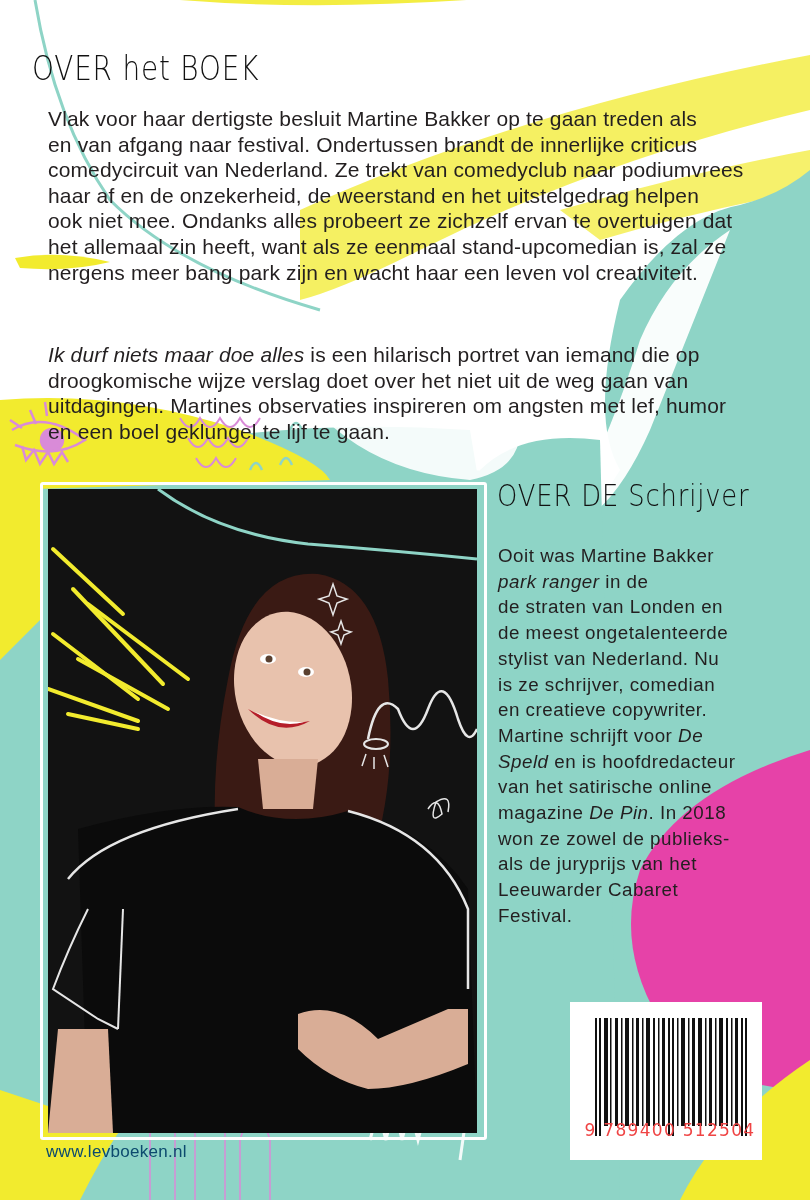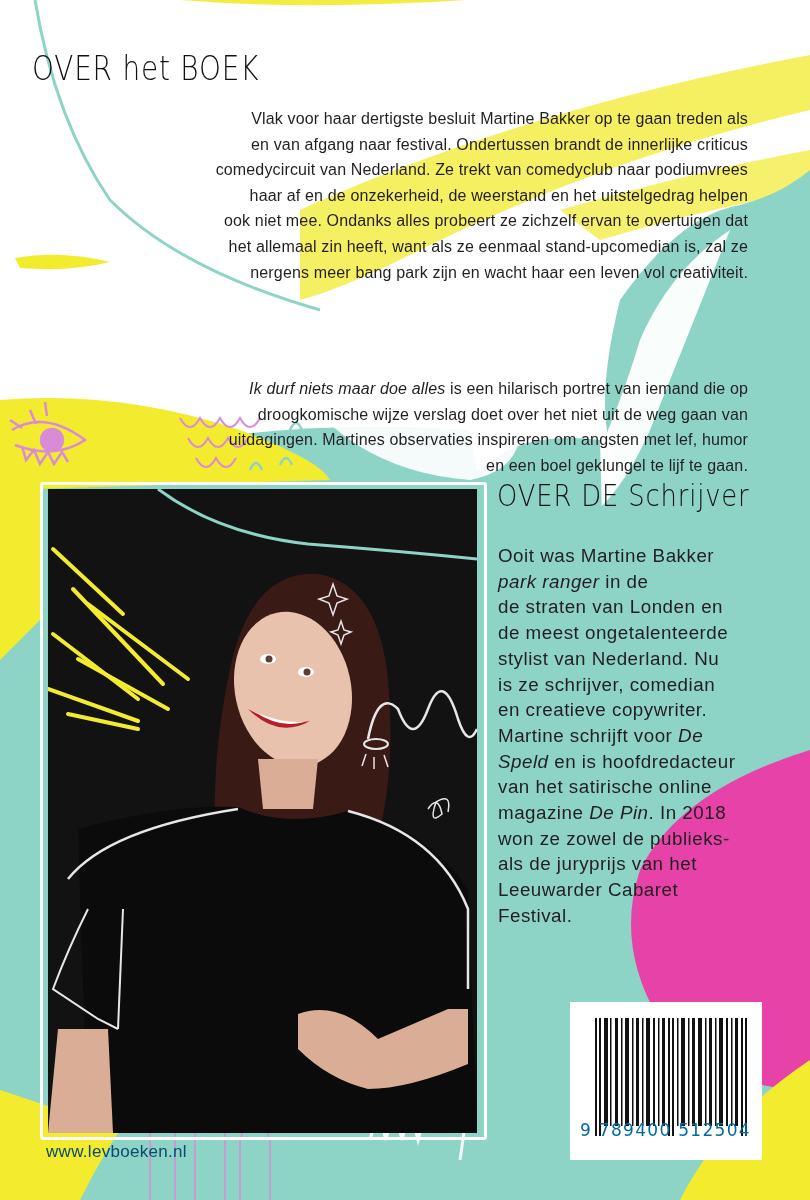--- a/index.html
+++ b/index.html
@@ -1,33 +1,33 @@
 <!DOCTYPE html>
 <html><head>
 <meta charset="utf-8">
 <style>
   html, body { margin: 0; padding: 0; }
   body { width: 810px; height: 1200px; position: relative; overflow: hidden; background: #ffffff; font-family: "Liberation Sans", sans-serif; color: #231f20; }
   .bg { position: absolute; inset: 0; }
   .hand { position: absolute; font-family: "DejaVu Sans", sans-serif; color: #111; letter-spacing: 1px; }
   .h-book { left: 32px; top: 48px; font-size: 34px; font-weight: 300; transform: scaleX(0.82); transform-origin: left top; }
   .h-writer { left: 497px; top: 478px; font-size: 30px; font-weight: 300; transform: scaleX(0.86); transform-origin: left top; }
-  .p { position: absolute; font-size: 16px; line-height: 25.6px; letter-spacing: 0.15px; text-align: right; }
+  .p { position: absolute; font-size: 21px; line-height: 25.6px; letter-spacing: 0.15px; }
   .p1 { left: 48px; top: 106px; width: 700px; }
-  .p2 { left: 48px; top: 342px; width: 700px; margin-top: 34px; }
+  .p2 { left: 48px; top: 342px; width: 700px; }
   .p .line { display: block; white-space: nowrap; }
   .bio { position: absolute; left: 498px; top: 543px; width: 300px; font-size: 18.8px; line-height: 25.7px; letter-spacing: 0.5px; }
   .bio .line { display: block; white-space: nowrap; }
   em { font-style: italic; }
   .photo { position: absolute; left: 48px; top: 489px; width: 429px; height: 644px; background: #121212; overflow: hidden; }
   .photo-frame { position: absolute; left: 40px; top: 482px; width: 447px; height: 658px; border: 3px solid #fff; border-radius: 3px; box-sizing: border-box; pointer-events: none; }
   .url { position: absolute; left: 46px; top: 1142px; font-size: 17px; letter-spacing: 0.3px; color: #0c4a6e; }
   .barcode-box { position: absolute; left: 570px; top: 1002px; width: 192px; height: 158px; background: #fff; }
   .barcode-bars { position: absolute; left: 25px; top: 16px; width: 152px; height: 118px; }
-  .barcode-num { position: absolute; left: 10px; top: 118px; width: 180px; font-family: "DejaVu Sans", sans-serif; font-size: 17px; letter-spacing: 1.3px; color: #0369a1; white-space: pre; }
+  .barcode-num { position: absolute; left: 10px; top: 118px; width: 180px; font-family: "DejaVu Sans", sans-serif; font-size: 17px; letter-spacing: 1.3px; color: #ef4444; white-space: pre; text-align: center; }
 </style>
 </head>
 <body>
 
 <svg class="bg" width="810" height="1200" viewBox="0 0 810 1200">
 
   <path d="M180 0 Q330 12 520 -4 L560 0 Z" fill="#F2EB2E" opacity="0.9"></path>
 
   <path d="M300 210 Q520 110 810 55 L810 110 Q600 160 420 250 Q340 290 300 300 Z" fill="#F2EB2E" opacity="0.75"></path>
   <path d="M560 210 Q700 170 810 150 L810 190 Q700 210 600 240 Z" fill="#F2EB2E" opacity="0.7"></path>

